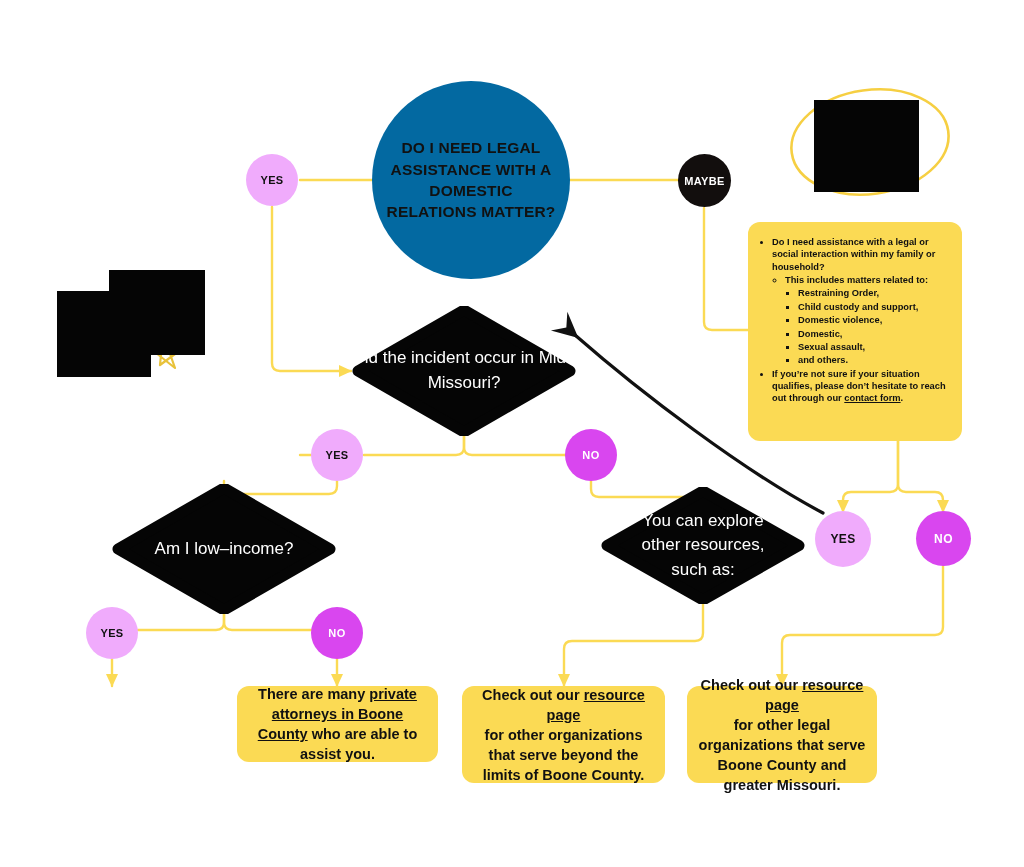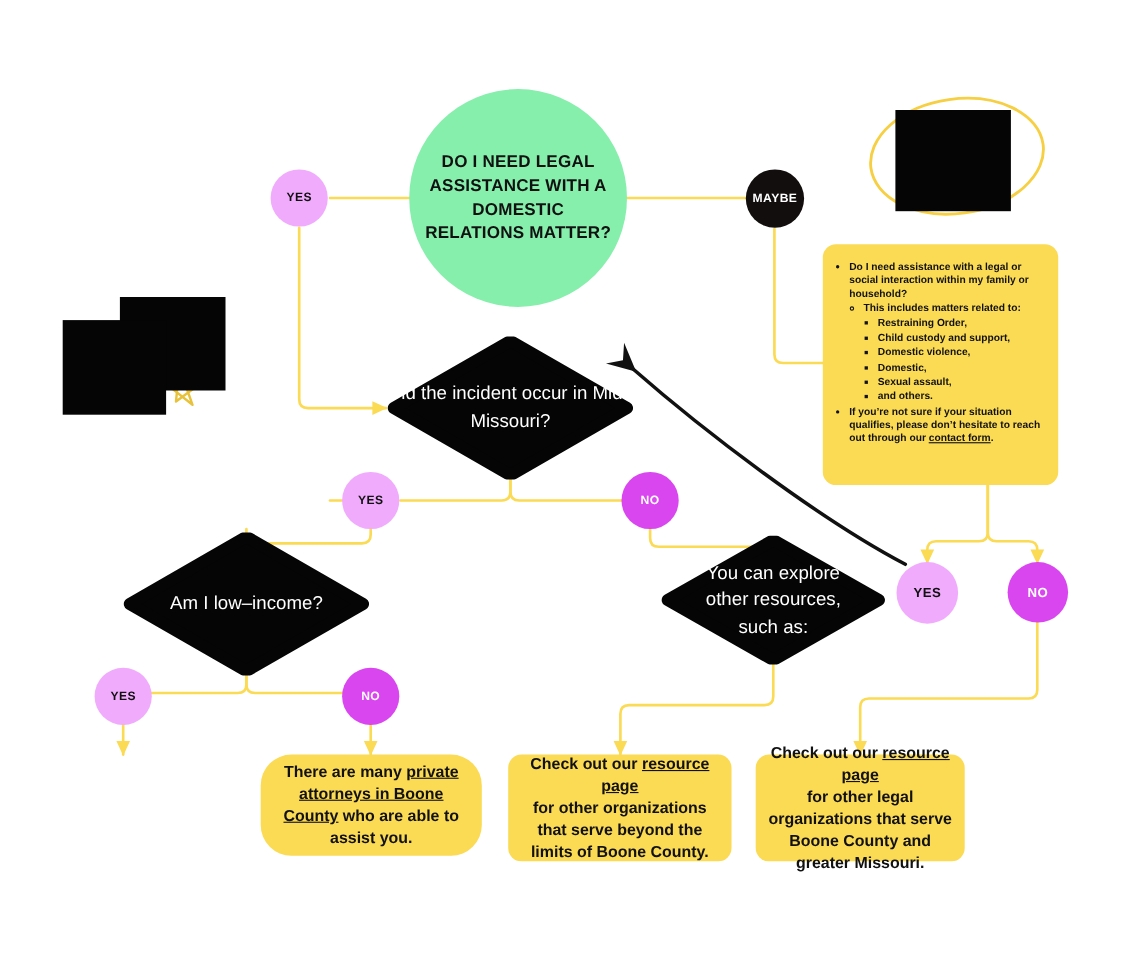--- a/index.html
+++ b/index.html
@@ -19,21 +19,21 @@
   
   #wires { position: absolute; left: 0; top: 0; width: 1024px; height: 867px; }
 
   
   .blk-sq { position: absolute; background: #050505; }
 
   
   .main-circle {
     position: absolute;
     border-radius: 50%;
-    background: #86efac;
+    background: #0369a1;
     display: flex; align-items: center; justify-content: center;
     text-align: center;
   }
   .main-circle .txt {
     font-weight: bold;
     font-size: 15.5px;
     line-height: 1.38;
     letter-spacing: .2px;
     color: #111111;
     width: 175px;
@@ -243,21 +243,21 @@
           </li>
         </ul>
       </li>
       <li>
         <span>If you’re not sure if your situation qualifies, please don’t hesitate to reach out through our </span><a class="u" href="#" style="color:#111;">contact form</a><span>.</span>
       </li>
     </ul>
   </div>
 
 
-  <div class="ybox centered" style="left:237px; top:686px; width:201px; height:92px;border-radius:28px;">
+  <div class="ybox centered" style="left:237px; top:686px; width:201px; height:76px;">
     <div>
       <span>There are many </span><a class="u" href="#" style="color:#111;">private attorneys in Boone County</a><span> who are able to assist you.</span>
     </div>
   </div>
 
   <div class="ybox centered" style="left:462px; top:686px; width:203px; height:97px;">
     <div>
       <span>Check out our </span><a class="u" href="#" style="color:#111;">resource page</a>
       <span class="ln">for other organizations that serve beyond the limits of Boone County.</span>
     </div>

